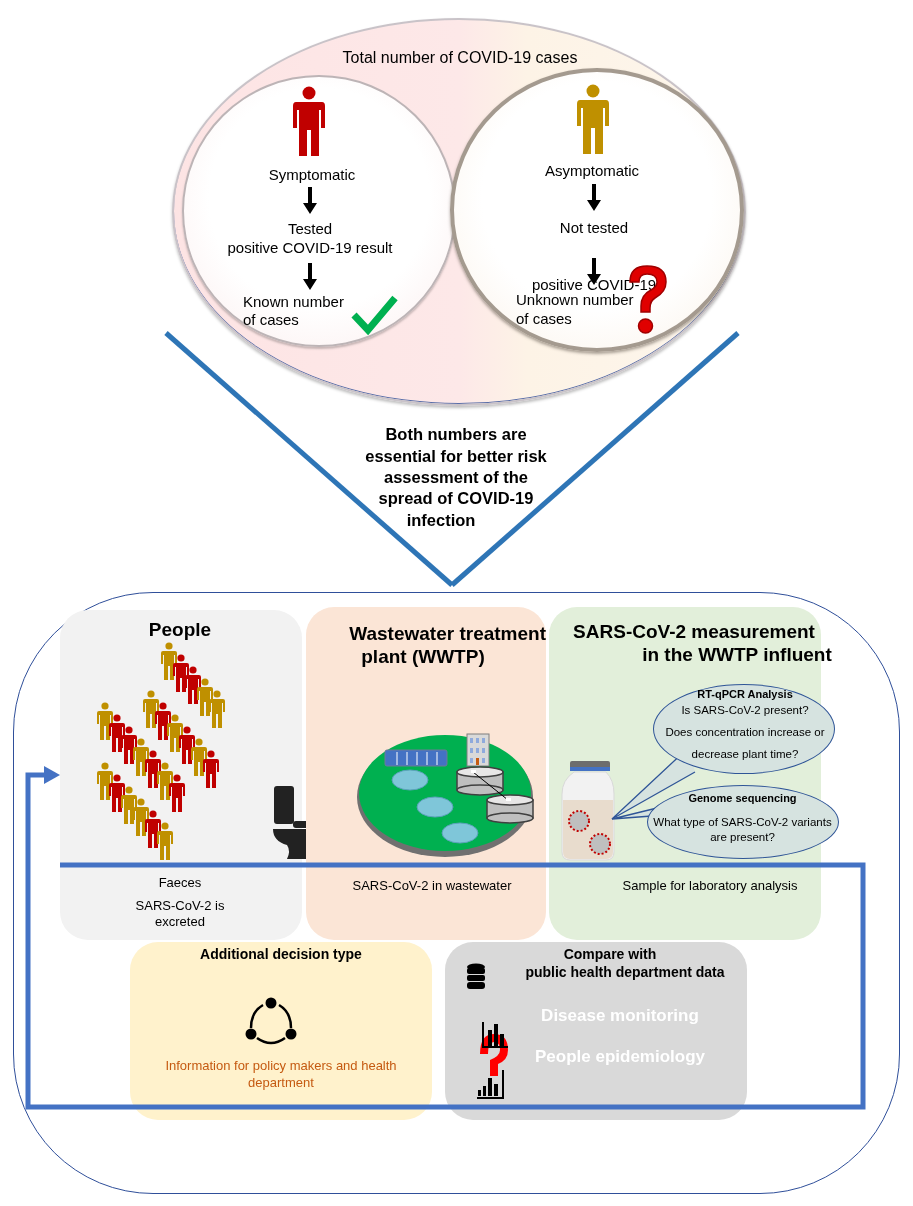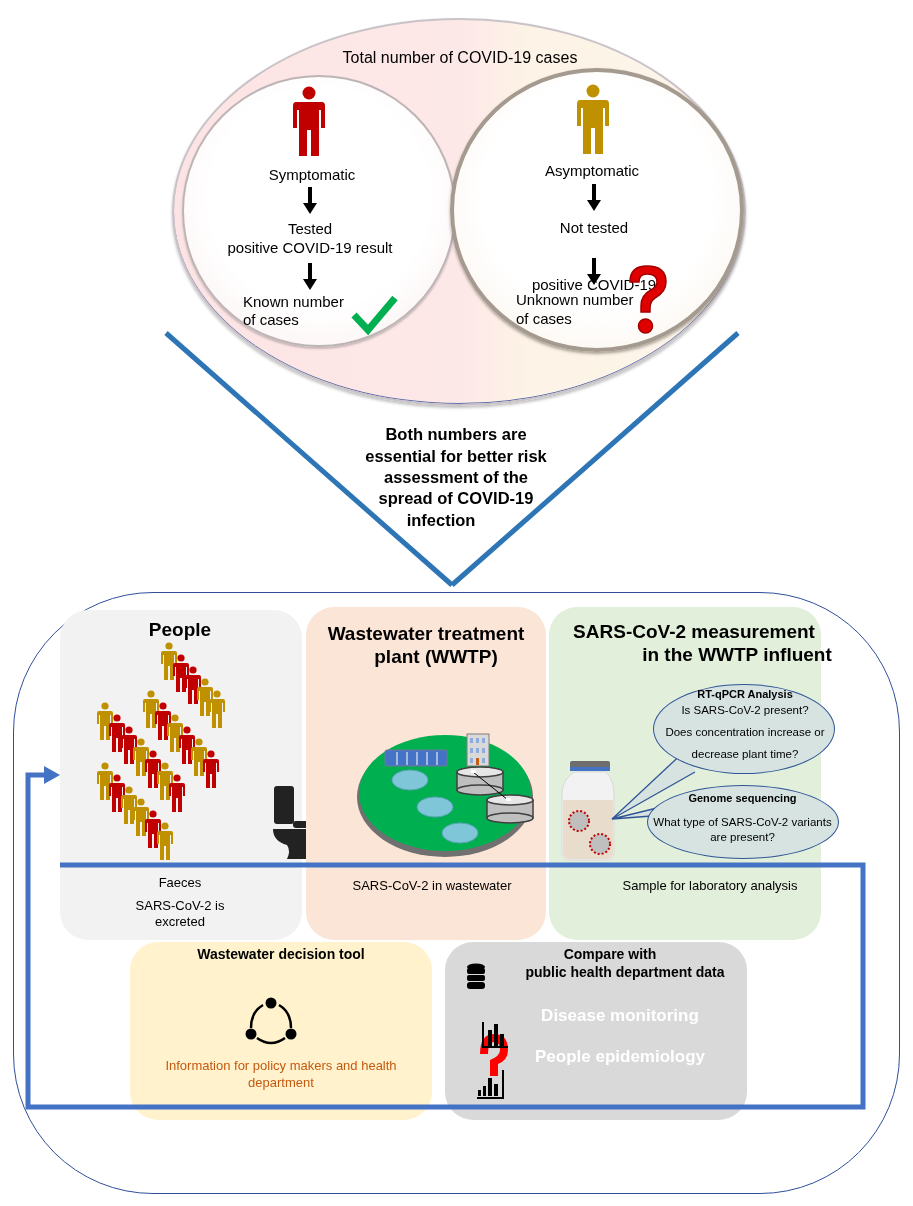--- a/index.html
+++ b/index.html
@@ -204,22 +204,22 @@
 <svg class="abs" style="left:271px;top:783px;" width="70" height="80" viewBox="0 0 70 80">
   <rect x="3" y="3" width="20" height="38" rx="3" fill="#222"></rect>
   <rect x="22" y="38" width="44" height="7" rx="3" fill="#222"></rect>
   <path d="M2 46 H68 Q66 58 48 62 Q44 68 48 76 H16 Q20 68 16 62 Q2 58 2 46 Z" fill="#222"></path>
 </svg>
 <div class="abs txt small" style="left:80px;top:874px;width:200px;">Faeces</div>
 <div class="abs txt small" style="left:80px;top:897px;width:200px;">SARS-CoV-2 is</div>
 <div class="abs txt small" style="left:80px;top:913px;width:200px;">excreted</div>
 
 <div class="abs panel panel-wwtp"></div>
-<div class="abs txt h-title" style="left:306px;top:622px;width:240px;">Wastewater treatment</div>
-<div class="abs txt h-title" style="left:316px;top:645px;width:240px;">plant (WWTP)</div>
+<div class="abs txt h-title" style="left:306px;top:622px;width:240px;text-align:right;">Wastewater treatment</div>
+<div class="abs txt h-title" style="left:303px;top:645px;width:240px;">plant (WWTP)</div>
 <svg class="abs" style="left:355px;top:725px;" width="180" height="135" viewBox="0 0 180 135">
   <ellipse cx="90" cy="72" rx="88" ry="60" fill="#707070"></ellipse>
   <ellipse cx="90" cy="68" rx="86" ry="58" fill="#00b050"></ellipse>
   <rect x="30" y="25" width="62" height="16" rx="2" fill="#4472c4" stroke="#6d7a99"></rect>
   <g stroke="#fff" stroke-width="1">
       <line x1="42" y1="27" x2="42" y2="40"></line>
       <line x1="52" y1="27" x2="52" y2="40"></line>
       <line x1="62" y1="27" x2="62" y2="40"></line>
       <line x1="72" y1="27" x2="72" y2="40"></line>
       <line x1="82" y1="27" x2="82" y2="40"></line>
@@ -274,21 +274,21 @@
 <div class="abs txt bubble-txt" style="left:650px;top:722px;width:190px;">Does concentration increase or</div>
 <div class="abs txt bubble-txt" style="left:650px;top:744px;width:190px;">decrease plant time?</div>
 
 <div class="abs bubble" style="left:647px;top:785px;width:190px;height:72px;"></div>
 <div class="abs txt bubble-head" style="left:650px;top:792px;width:185px;">Genome sequencing</div>
 <div class="abs txt" style="left:640px;top:816px;width:205px;font-size:11.5px;">What type of SARS-CoV-2 variants</div>
 <div class="abs txt" style="left:640px;top:831px;width:205px;font-size:11.5px;">are present?</div>
 <div class="abs txt small" style="left:590px;top:877px;width:240px;">Sample for laboratory analysis</div>
 
 <div class="abs panel panel-tool"></div>
-<div class="abs txt" style="left:130px;top:946px;width:302px;font-weight:bold;font-size:14px;">Wastewater decision tool</div>
+<div class="abs txt" style="left:130px;top:946px;width:302px;font-weight:bold;font-size:14px;">Additional decision type</div>
 <svg class="abs" style="left:243px;top:996px;" width="56" height="50" viewBox="0 0 56 50">
   <path d="M20 9 Q8 16 8 32" fill="none" stroke="#000" stroke-width="2.5"></path>
   <path d="M36 9 Q48 16 48 32" fill="none" stroke="#000" stroke-width="2.5"></path>
   <path d="M14 42 Q28 52 42 42" fill="none" stroke="#000" stroke-width="2.5"></path>
   <circle cx="28" cy="7" r="5.5" fill="#000"></circle>
   <circle cx="8" cy="38" r="5.5" fill="#000"></circle>
   <circle cx="48" cy="38" r="5.5" fill="#000"></circle>
 </svg>
 <div class="abs txt" style="left:130px;top:1058px;width:302px;font-size:13px;color:#c55a11;">Information for policy makers and health</div>
 <div class="abs txt" style="left:130px;top:1075px;width:302px;font-size:13px;color:#c55a11;">department</div>

